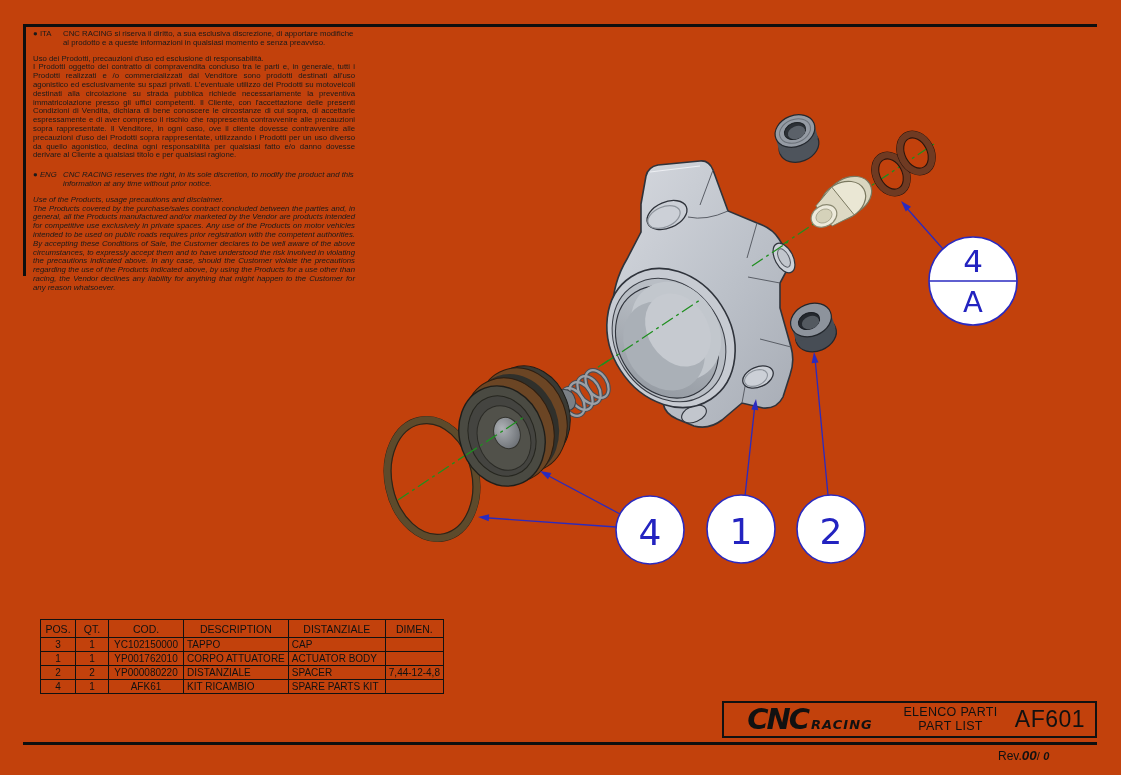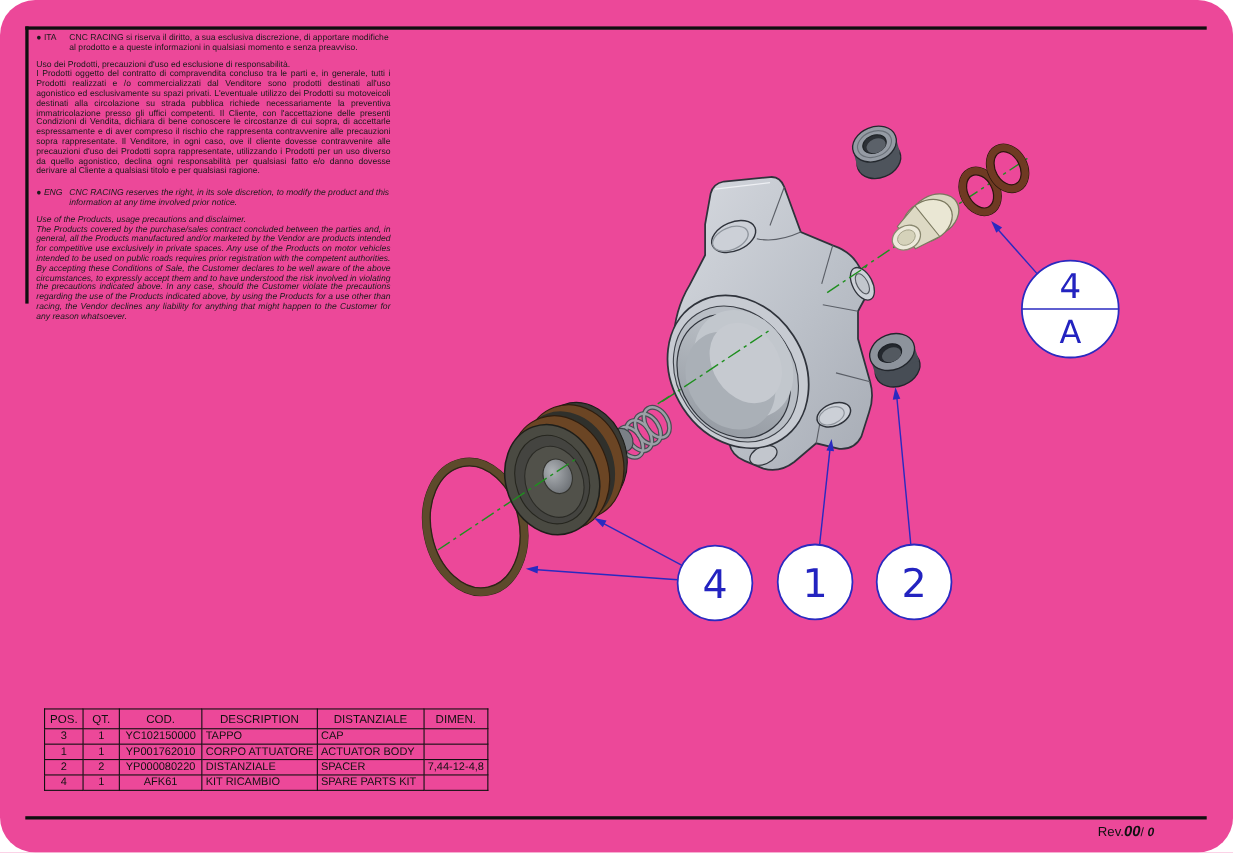--- a/index.html
+++ b/index.html
@@ -1,31 +1,31 @@
 <!DOCTYPE html>
 <html><head>
 <meta charset="utf-8">
 <style>
   html,body{margin:0;padding:0;background:#fff;}
-  .page{position:relative;width:1121px;height:775px;background:#ec4899;overflow:hidden;
-        font-family:"Liberation Sans",sans-serif;color:#111;border-radius:32px;}
+  .page{position:relative;width:1121px;height:775px;background:#c2410c;overflow:hidden;
+        font-family:"Liberation Sans",sans-serif;color:#111;}
   .hline{position:absolute;background:#0f0f0f;}
   .vline{position:absolute;background:#0f0f0f;}
 
   
   .disclaimer{position:absolute;left:33px;top:30px;width:322px;font-size:7.8px;line-height:8.8px;color:#1a1a1a;}
   .intro-row{display:flex;margin-bottom:7px;}
   .intro-tag{flex:0 0 30px;white-space:nowrap;}
   .intro-text{flex:1;}
   .para{text-align:justify;}
   .heading-line{text-align:left;}
   .eng{font-style:italic;margin-top:11px;}
 
   
-  .parts-table{position:absolute;left:40px;top:644px;border-collapse:collapse;
+  .parts-table{position:absolute;left:40px;top:619px;border-collapse:collapse;
                font-size:10px;color:#111;padding-left:18px;}
   .parts-table td,.parts-table th{border:1.5px solid #111;padding:0 3px;white-space:nowrap;
                font-weight:normal;}
   .parts-table th{height:17px;text-align:center;font-size:10.5px;}
   .parts-table td{height:13px;}
   .c{text-align:center;} .l{text-align:left;padding-left:4px;}
 
   
   .title-block{position:absolute;left:722px;top:701px;width:371px;height:33px;
                border:2px solid #111;display:flex;align-items:center;}
@@ -58,21 +58,21 @@
       <div class="intro-row">
         <span class="intro-tag"><span>●</span> <span>ITA</span></span>
         <span class="intro-text">CNC RACING si riserva il diritto, a sua esclusiva discrezione, di apportare modifiche al prodotto e a queste informazioni in qualsiasi momento e senza preavviso.</span>
       </div>
       <div class="heading-line">Uso dei Prodotti, precauzioni d'uso ed esclusione di responsabilità.</div>
       <div class="para">I Prodotti oggetto del contratto di compravendita concluso tra le parti e, in generale, tutti i Prodotti realizzati e /o commercializzati dal Venditore sono prodotti destinati all'uso agonistico ed esclusivamente su spazi privati. L'eventuale utilizzo dei Prodotti su motoveicoli destinati alla circolazione su strada pubblica richiede necessariamente la preventiva immatricolazione presso gli uffici competenti. Il Cliente, con l'accettazione delle presenti Condizioni di Vendita, dichiara di bene conoscere le circostanze di cui sopra, di accettarle espressamente e di aver compreso il rischio che rappresenta contravvenire alle precauzioni sopra rappresentate. Il Venditore, in ogni caso, ove il cliente dovesse contravvenire alle precauzioni d'uso dei Prodotti sopra rappresentate, utilizzando i Prodotti per un uso diverso da quello agonistico, declina ogni responsabilità per qualsiasi fatto e/o danno dovesse derivare al Cliente a qualsiasi titolo e per qualsiasi ragione.</div>
     </div>
     <div class="eng">
       <div class="intro-row">
         <span class="intro-tag"><span>●</span> <span>ENG</span></span>
-        <span class="intro-text">CNC RACING reserves the right, in its sole discretion, to modify the product and this information at any time involved prior notice.</span>
+        <span class="intro-text">CNC RACING reserves the right, in its sole discretion, to modify the product and this information at any time without prior notice.</span>
       </div>
       <div class="heading-line">Use of the Products, usage precautions and disclaimer.</div>
       <div class="para">The Products covered by the purchase/sales contract concluded between the parties and, in general, all the Products manufactured and/or marketed by the Vendor are products intended for competitive use exclusively in private spaces. Any use of the Products on motor vehicles intended to be used on public roads requires prior registration with the competent authorities. By accepting these Conditions of Sale, the Customer declares to be well aware of the above circumstances, to expressly accept them and to have understood the risk involved in violating the precautions indicated above. In any case, should the Customer violate the precautions regarding the use of the Products indicated above, by using the Products for a use other than racing, the Vendor declines any liability for anything that might happen to the Customer for any reason whatsoever.</div>
     </div>
   </div>
 
   <svg width="1121" height="775" viewBox="0 0 1121 775" style="position:absolute;left:0;top:0;">
     <defs>
       <linearGradient id="bodyGrad" x1="0" y1="0" x2="1" y2="1">
         <stop offset="0" stop-color="#d6d9df"></stop>
@@ -280,16 +280,27 @@
       <td class="c">4</td>
       <td class="c">1</td>
       <td class="c">AFK61</td>
       <td class="l">KIT RICAMBIO</td>
       <td class="l">SPARE PARTS KIT</td>
       <td class="l"></td>
     </tr>
   </tbody>
     </table>
 
+  <div class="title-block">
+    <div class="logo">
+      <span class="logo-cnc">CNC</span>
+      <span class="logo-racing">RACING</span>
+    </div>
+    <div class="tb-title">
+      <div>ELENCO PARTI</div>
+      <div>PART LIST</div>
+    </div>
+    <div class="tb-code">AF601</div>
+  </div>
 
   <div class="rev"><span>Rev.</span><b>00</b><span class="sep">/</span> <span class="suf">0</span></div>
 
 </div>
 
 </body></html>

